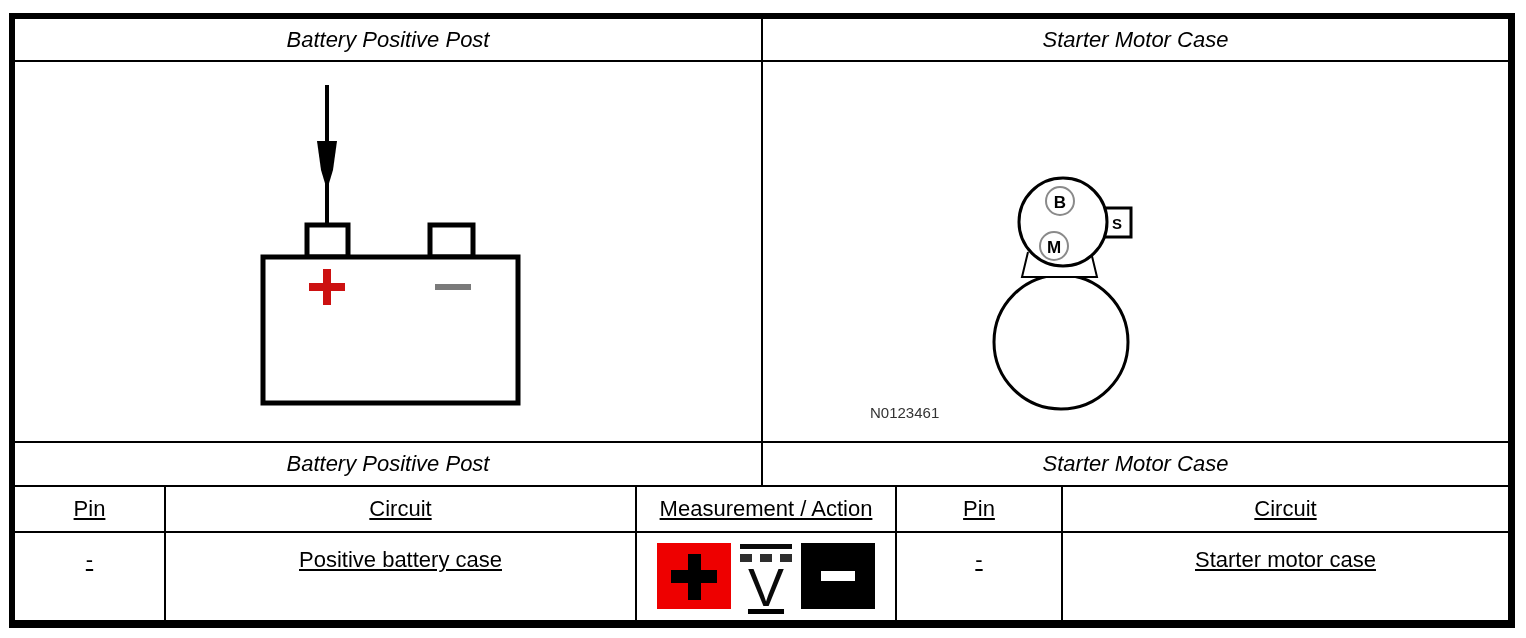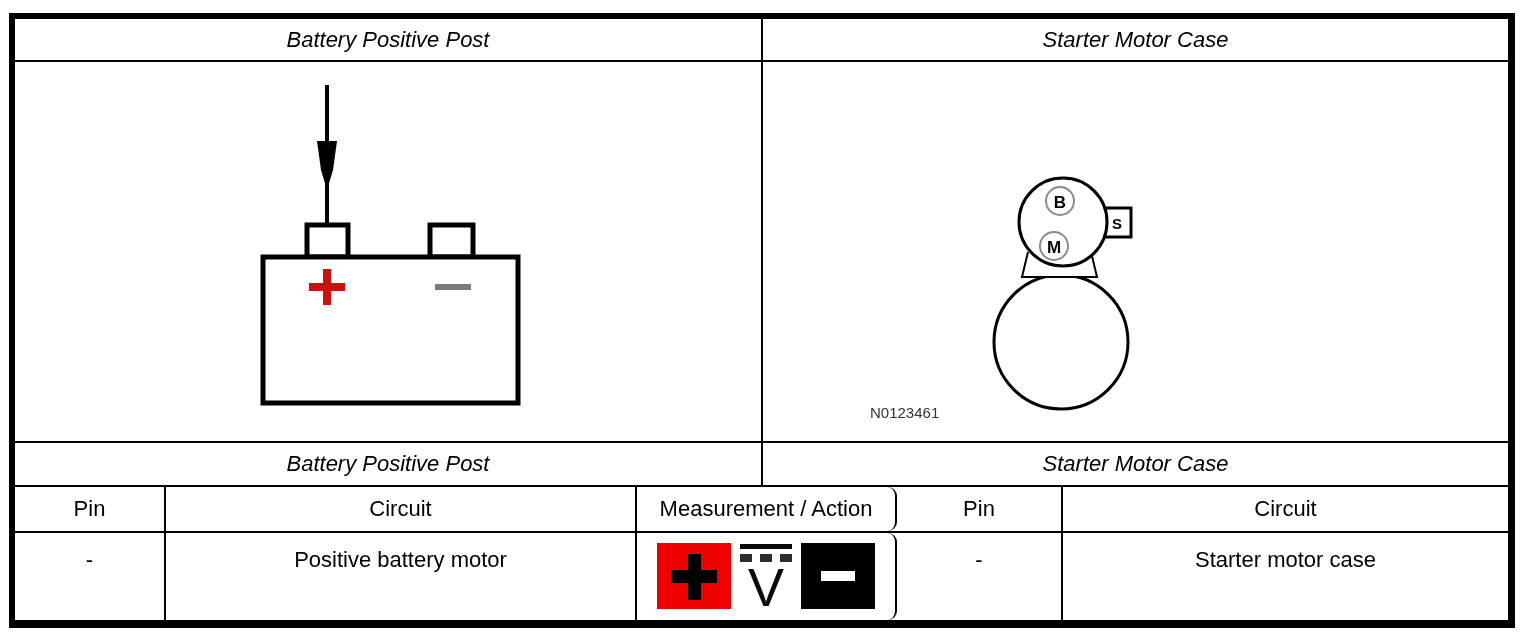--- a/index.html
+++ b/index.html
@@ -50,25 +50,26 @@
     font-style: italic;
   }
   .title-text { font-size: 22px; }
   .tcell {
     box-sizing: border-box;
     border-right: 2px solid #000;
     display: flex;
     align-items: center;
     justify-content: center;
     font-size: 22px;
+    text-decoration: underline;
   }
   .tcell.last { border-right: none; }
   .c1 { width: 151px; }
   .c2 { width: 471px; }
-  .c3 { width: 260px; border-radius: 9px; }
+  .c3 { width: 260px; }
   .c4 { width: 166px; }
   .c5 { flex: 1; }
   .r-data .tcell {
     align-items: flex-start;
     padding-top: 14px;
   }
   .r-data .tcell.icon-cell {
     padding-top: 10px;
   }
   .diag-cell { position: relative; }
@@ -204,21 +205,21 @@
     <div class="row r-thead bb">
       <div class="tcell c1">Pin</div>
       <div class="tcell c2">Circuit</div>
       <div class="tcell c3">Measurement / Action</div>
       <div class="tcell c4">Pin</div>
       <div class="tcell c5 last">Circuit</div>
     </div>
 
     <div class="row r-data">
       <div class="tcell c1">-</div>
-      <div class="tcell c2">Positive battery motor</div>
+      <div class="tcell c2">Positive battery case</div>
       <div class="tcell c3 icon-cell">
         <div class="icon-strip">
           <div class="lead-pos" id="lead-pos-box" style="background: rgb(238, 0, 0);">
             <div class="bar-h"></div>
             <div class="bar-v"></div>
           </div>
           <div class="volt-sym">
             <div class="solid-bar"></div>
             <div class="dash-bar"></div>
             <div class="v-letter">V</div>

